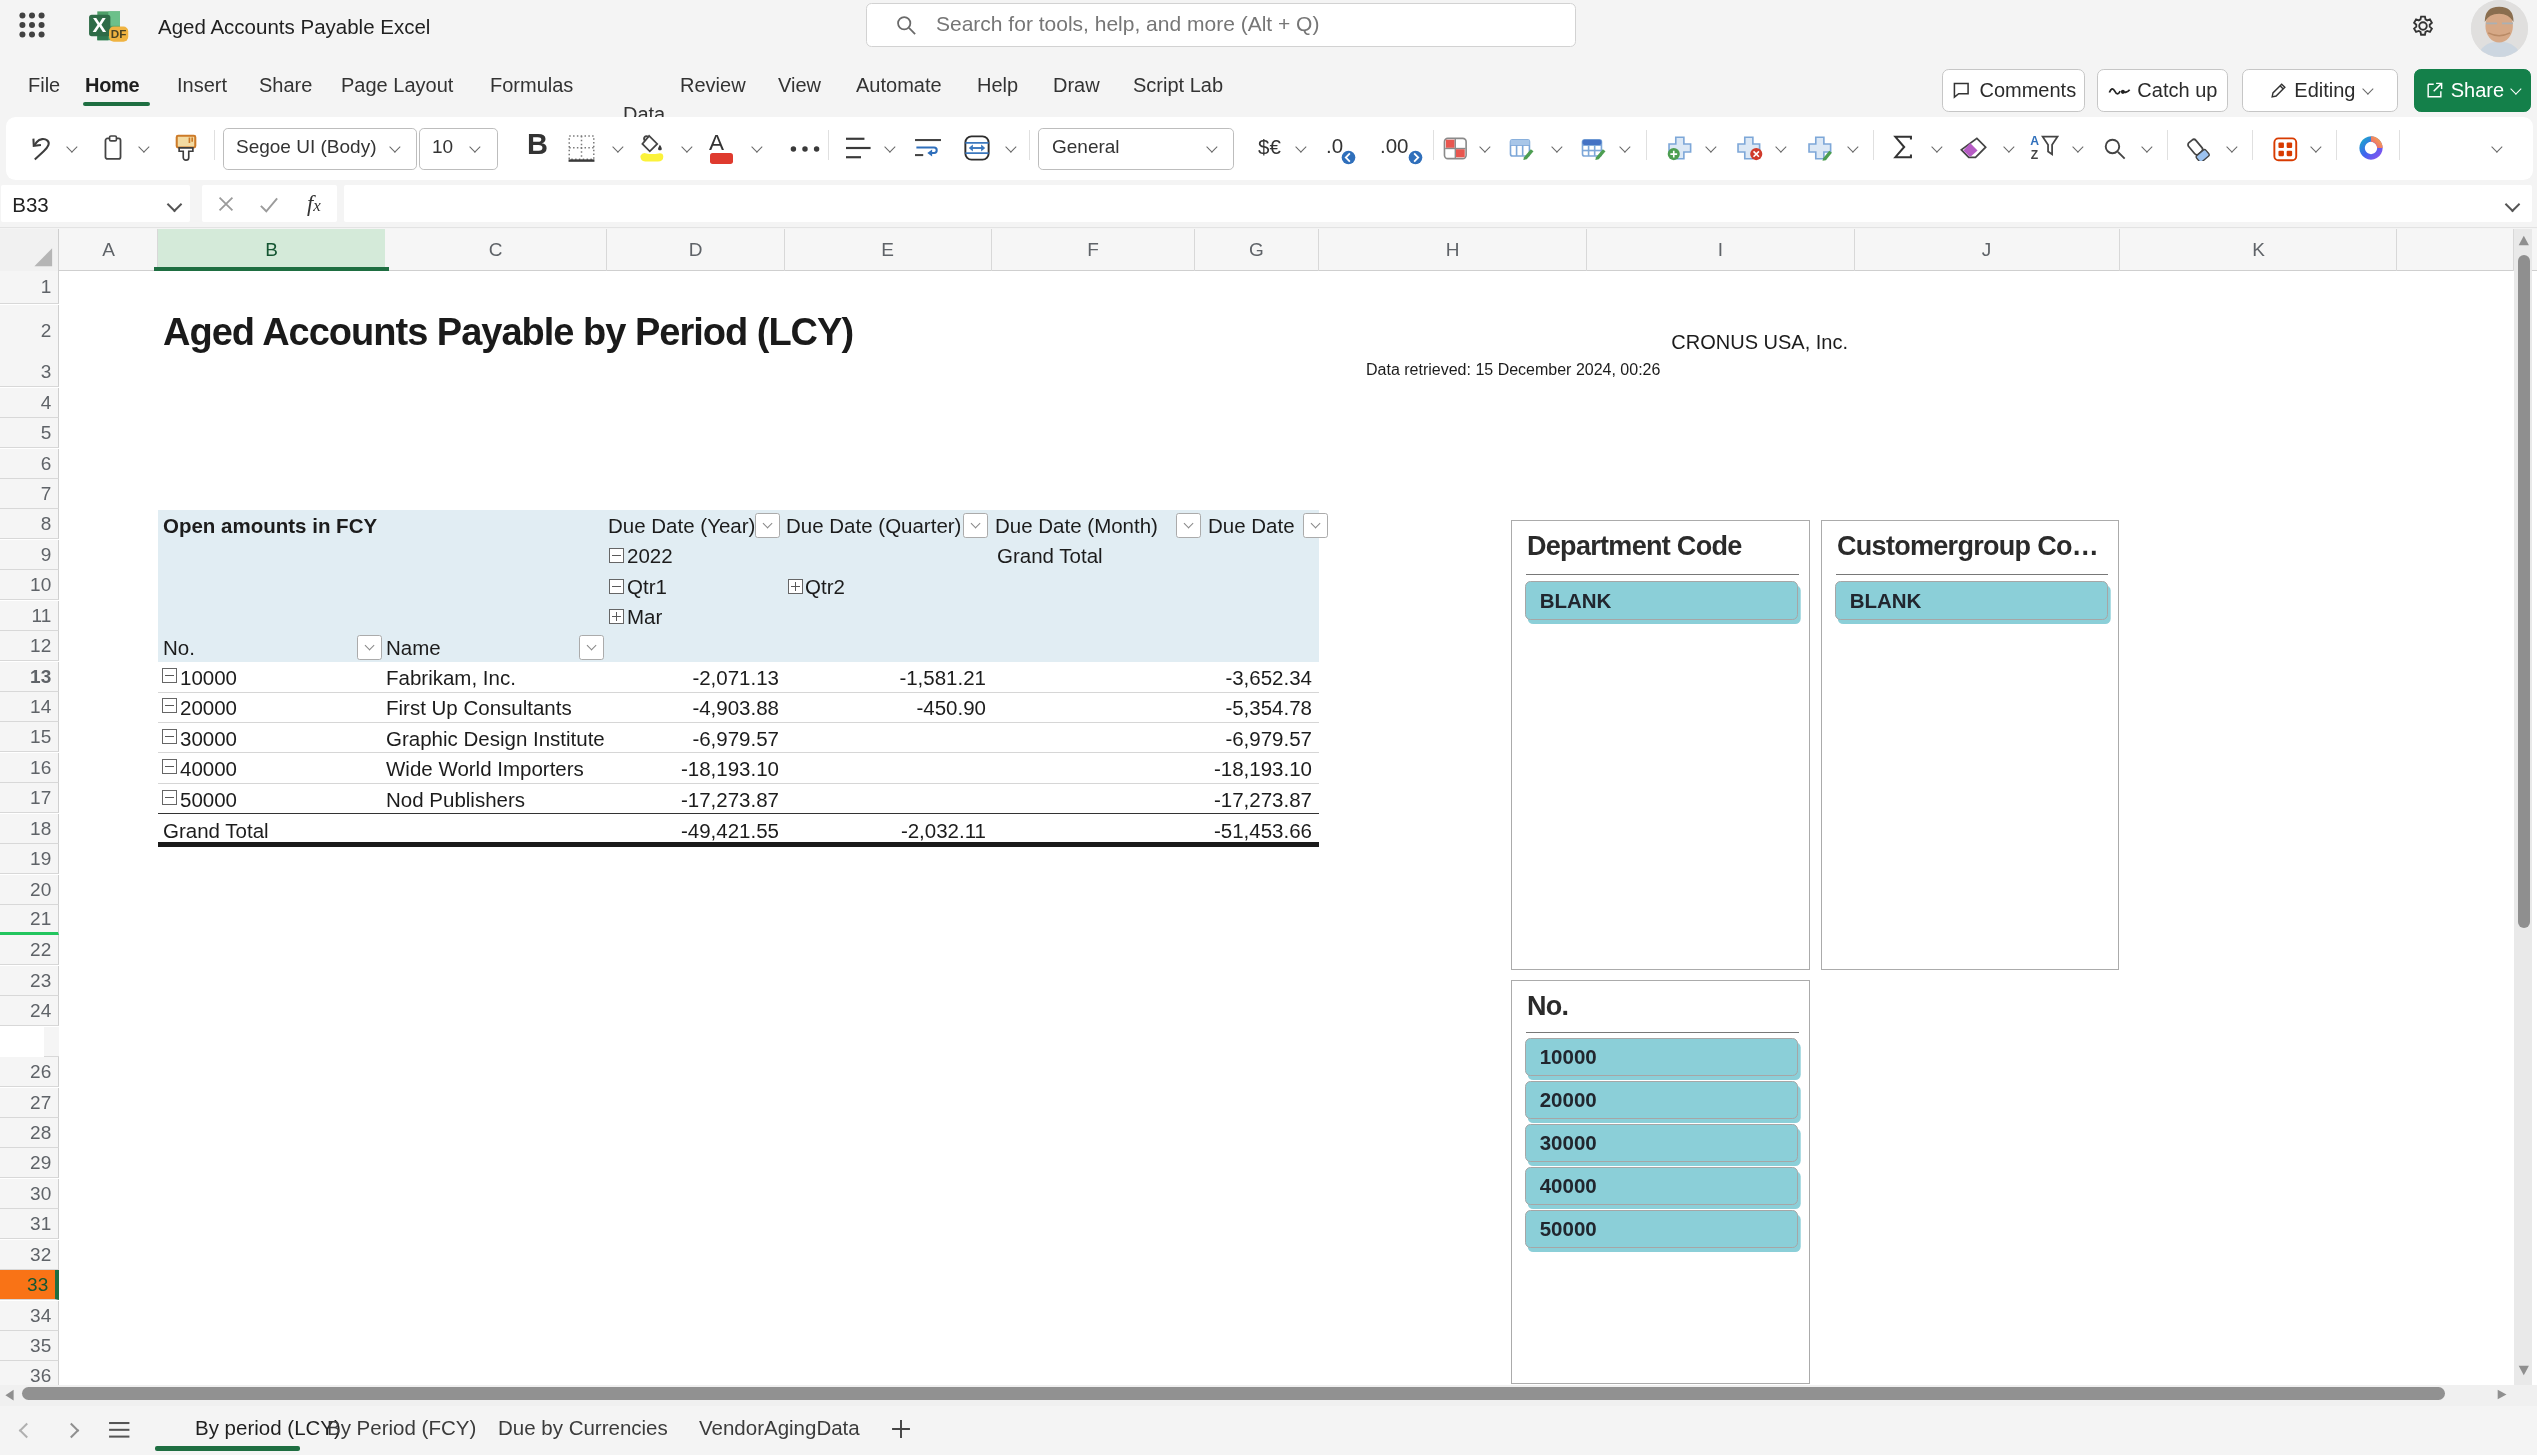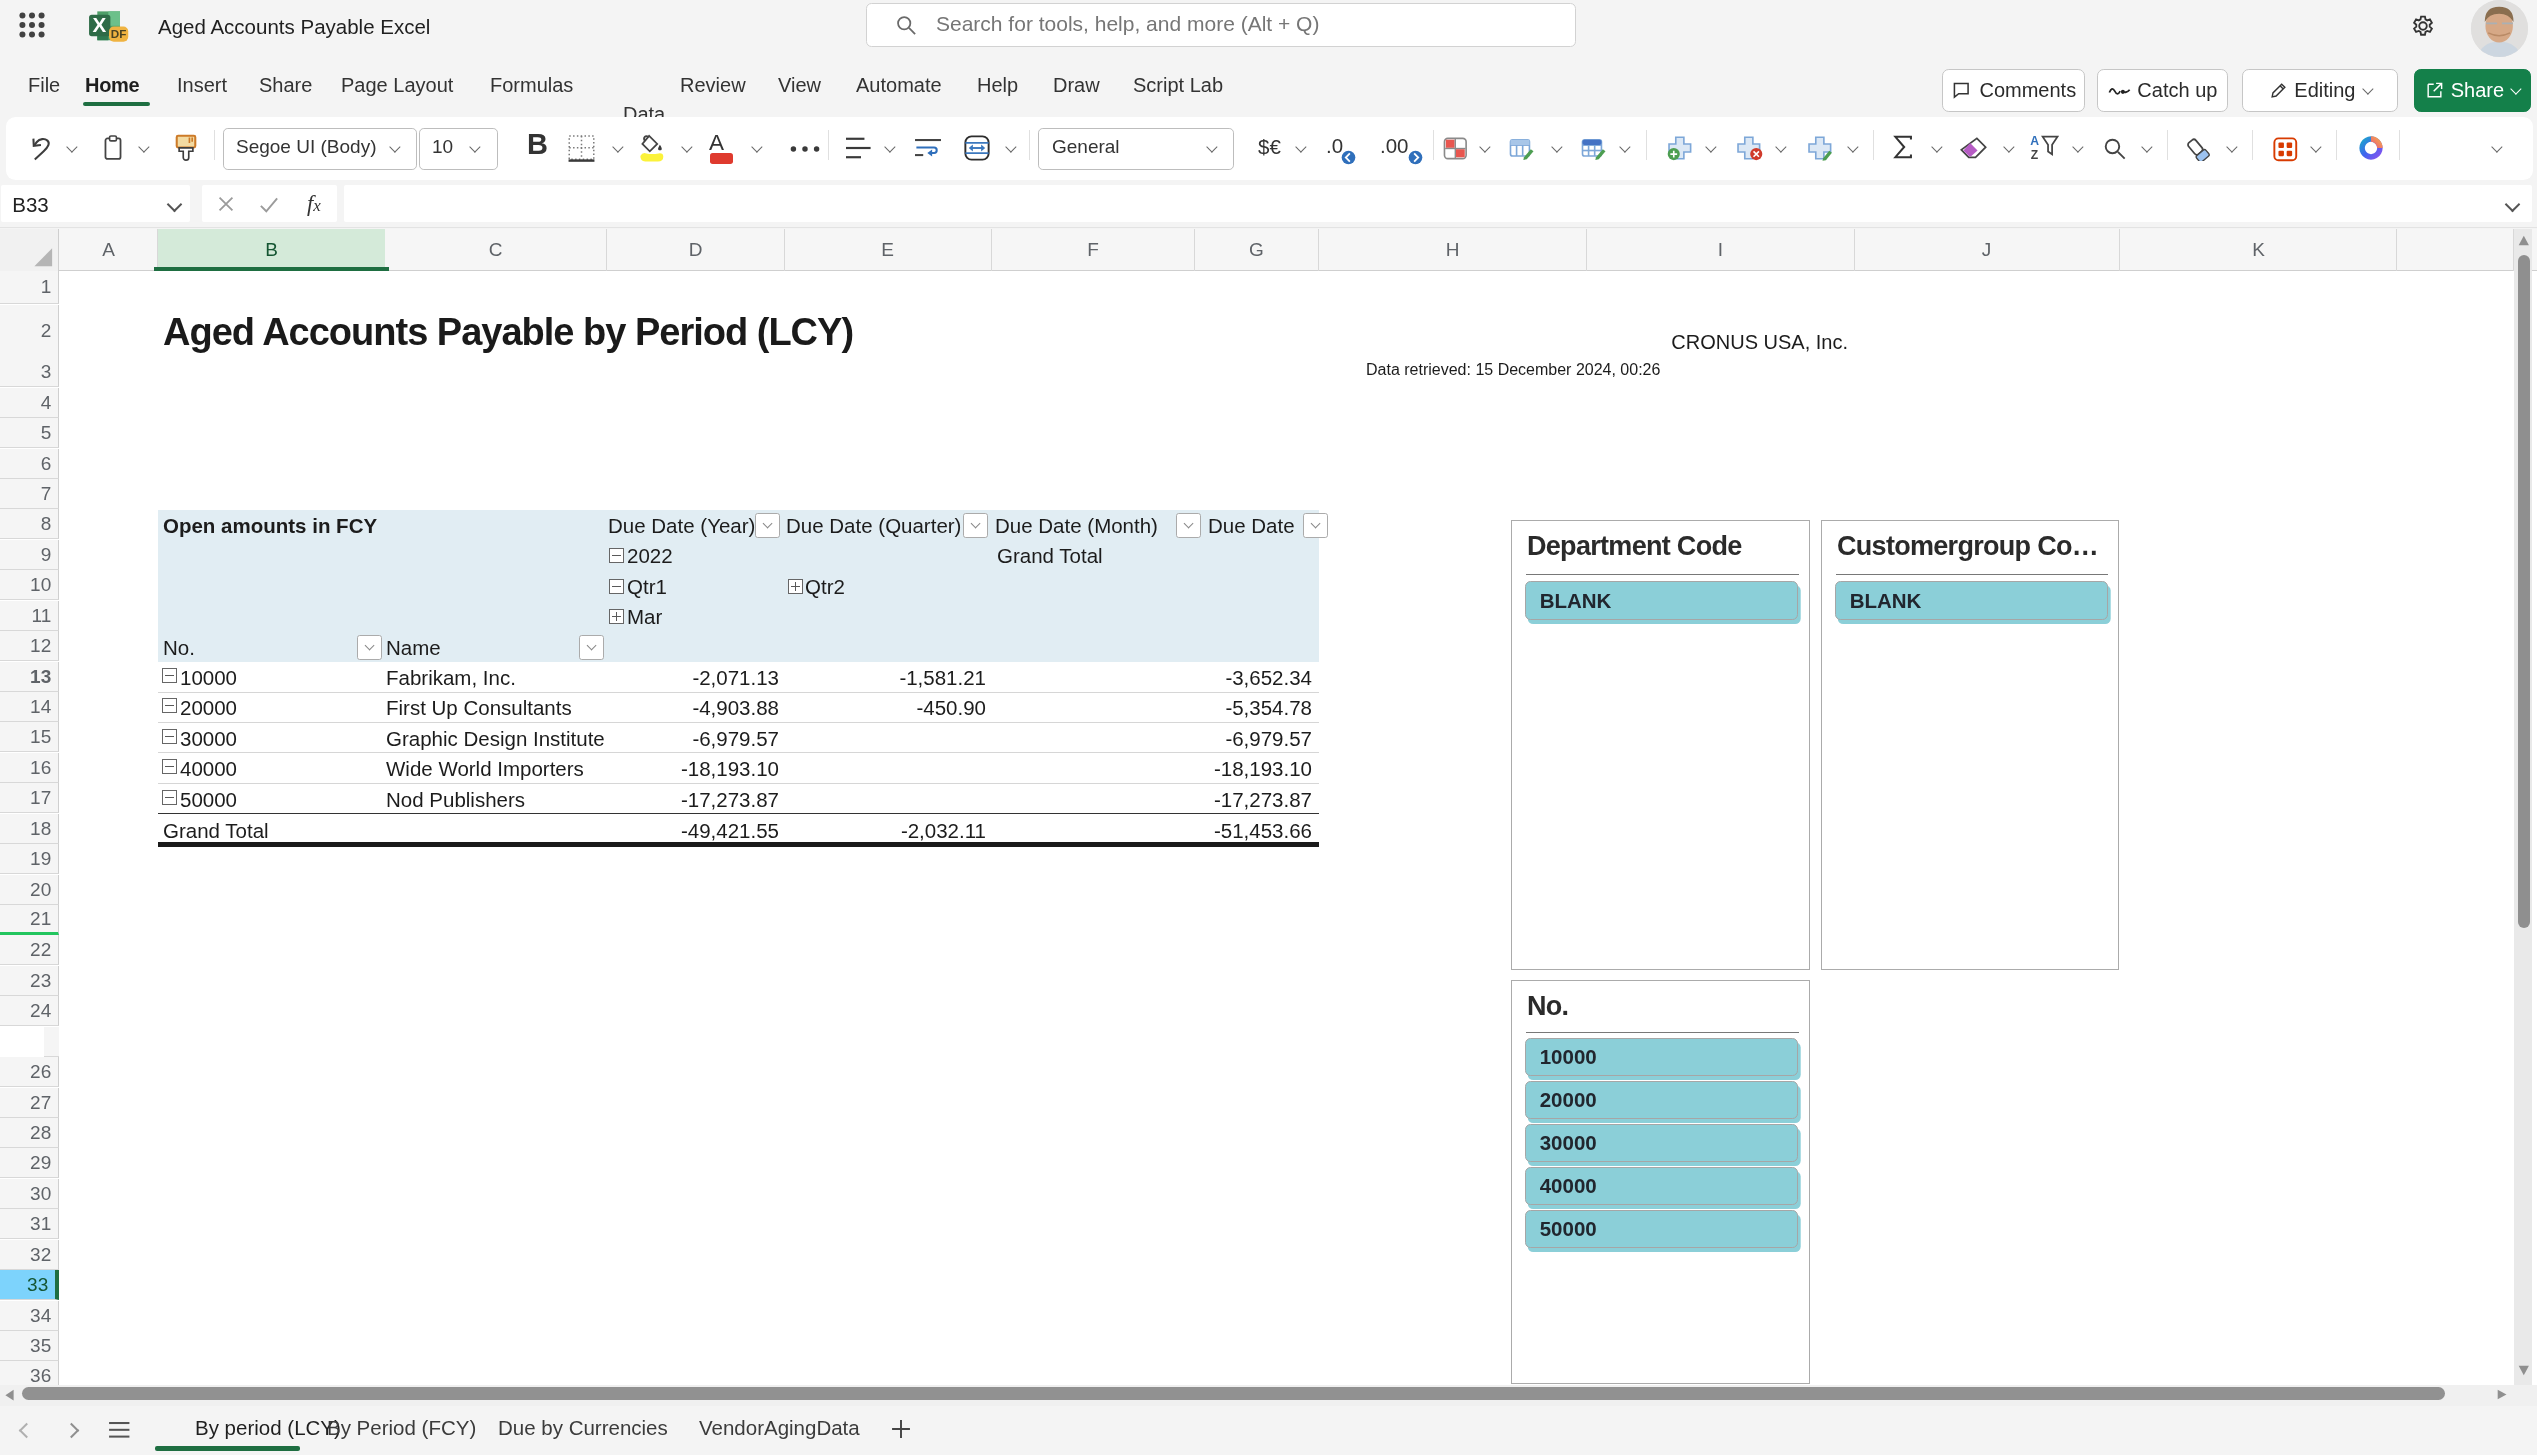--- a/index.html
+++ b/index.html
@@ -429,21 +429,21 @@
     <div class="rowhead" style="top:966px;height:30px;border-bottom:1px solid #d8d8d8;border-right:1.4px solid #cfcfcf;">23</div>
     <div class="rowhead" style="top:996px;height:30px;border-bottom:1px solid #d8d8d8;border-right:1.4px solid #cfcfcf;">24</div>
     <div class="rowhead" style="top:1027px;height:30px;border-bottom:1px solid #d8d8d8;border-right:1.4px solid #cfcfcf;margin-left:44px;">25</div>
     <div class="rowhead" style="top:1057px;height:30px;border-bottom:1px solid #d8d8d8;border-right:1.4px solid #cfcfcf;">26</div>
     <div class="rowhead" style="top:1088px;height:30px;border-bottom:1px solid #d8d8d8;border-right:1.4px solid #cfcfcf;">27</div>
     <div class="rowhead" style="top:1118px;height:30px;border-bottom:1px solid #d8d8d8;border-right:1.4px solid #cfcfcf;">28</div>
     <div class="rowhead" style="top:1148px;height:30px;border-bottom:1px solid #d8d8d8;border-right:1.4px solid #cfcfcf;">29</div>
     <div class="rowhead" style="top:1179px;height:30px;border-bottom:1px solid #d8d8d8;border-right:1.4px solid #cfcfcf;">30</div>
     <div class="rowhead" style="top:1209px;height:30px;border-bottom:1px solid #d8d8d8;border-right:1.4px solid #cfcfcf;">31</div>
     <div class="rowhead" style="top:1240px;height:30px;border-bottom:1px solid #d8d8d8;border-right:1.4px solid #cfcfcf;">32</div>
-    <div class="rowhead" style="top:1270px;height:30px;background:#7dd3fc;color:#155633;border-right:4.8px solid #1e6e41;border-bottom:1px solid #d8d8d8;">33</div>
+    <div class="rowhead" style="top:1270px;height:30px;background:#f97316;color:#155633;border-right:4.8px solid #1e6e41;border-bottom:1px solid #d8d8d8;">33</div>
     <div class="rowhead" style="top:1301px;height:30px;border-bottom:1px solid #d8d8d8;border-right:1.4px solid #cfcfcf;">34</div>
     <div class="rowhead" style="top:1331px;height:30px;border-bottom:1px solid #d8d8d8;border-right:1.4px solid #cfcfcf;">35</div>
     <div class="rowhead" style="top:1361px;height:30px;border-bottom:1px solid #d8d8d8;border-right:1.4px solid #cfcfcf;">36</div>
     <div class="rowhead" style="top:1392px;height:30px;border-bottom:1px solid #d8d8d8;border-right:1.4px solid #cfcfcf;">37</div>
   </div>
 
 <div class="colhead" style="left:158px;width:227px;background:#d4ead9;color:#155633;">B</div>
 <div class="abs" style="left:154px;top:267px;width:235px;height:4.1px;background:#1e6e41;"></div>
 
 <div class="abs" style="left:59px;top:271px;width:2456px;height:1114px;background:#fff;"></div>

